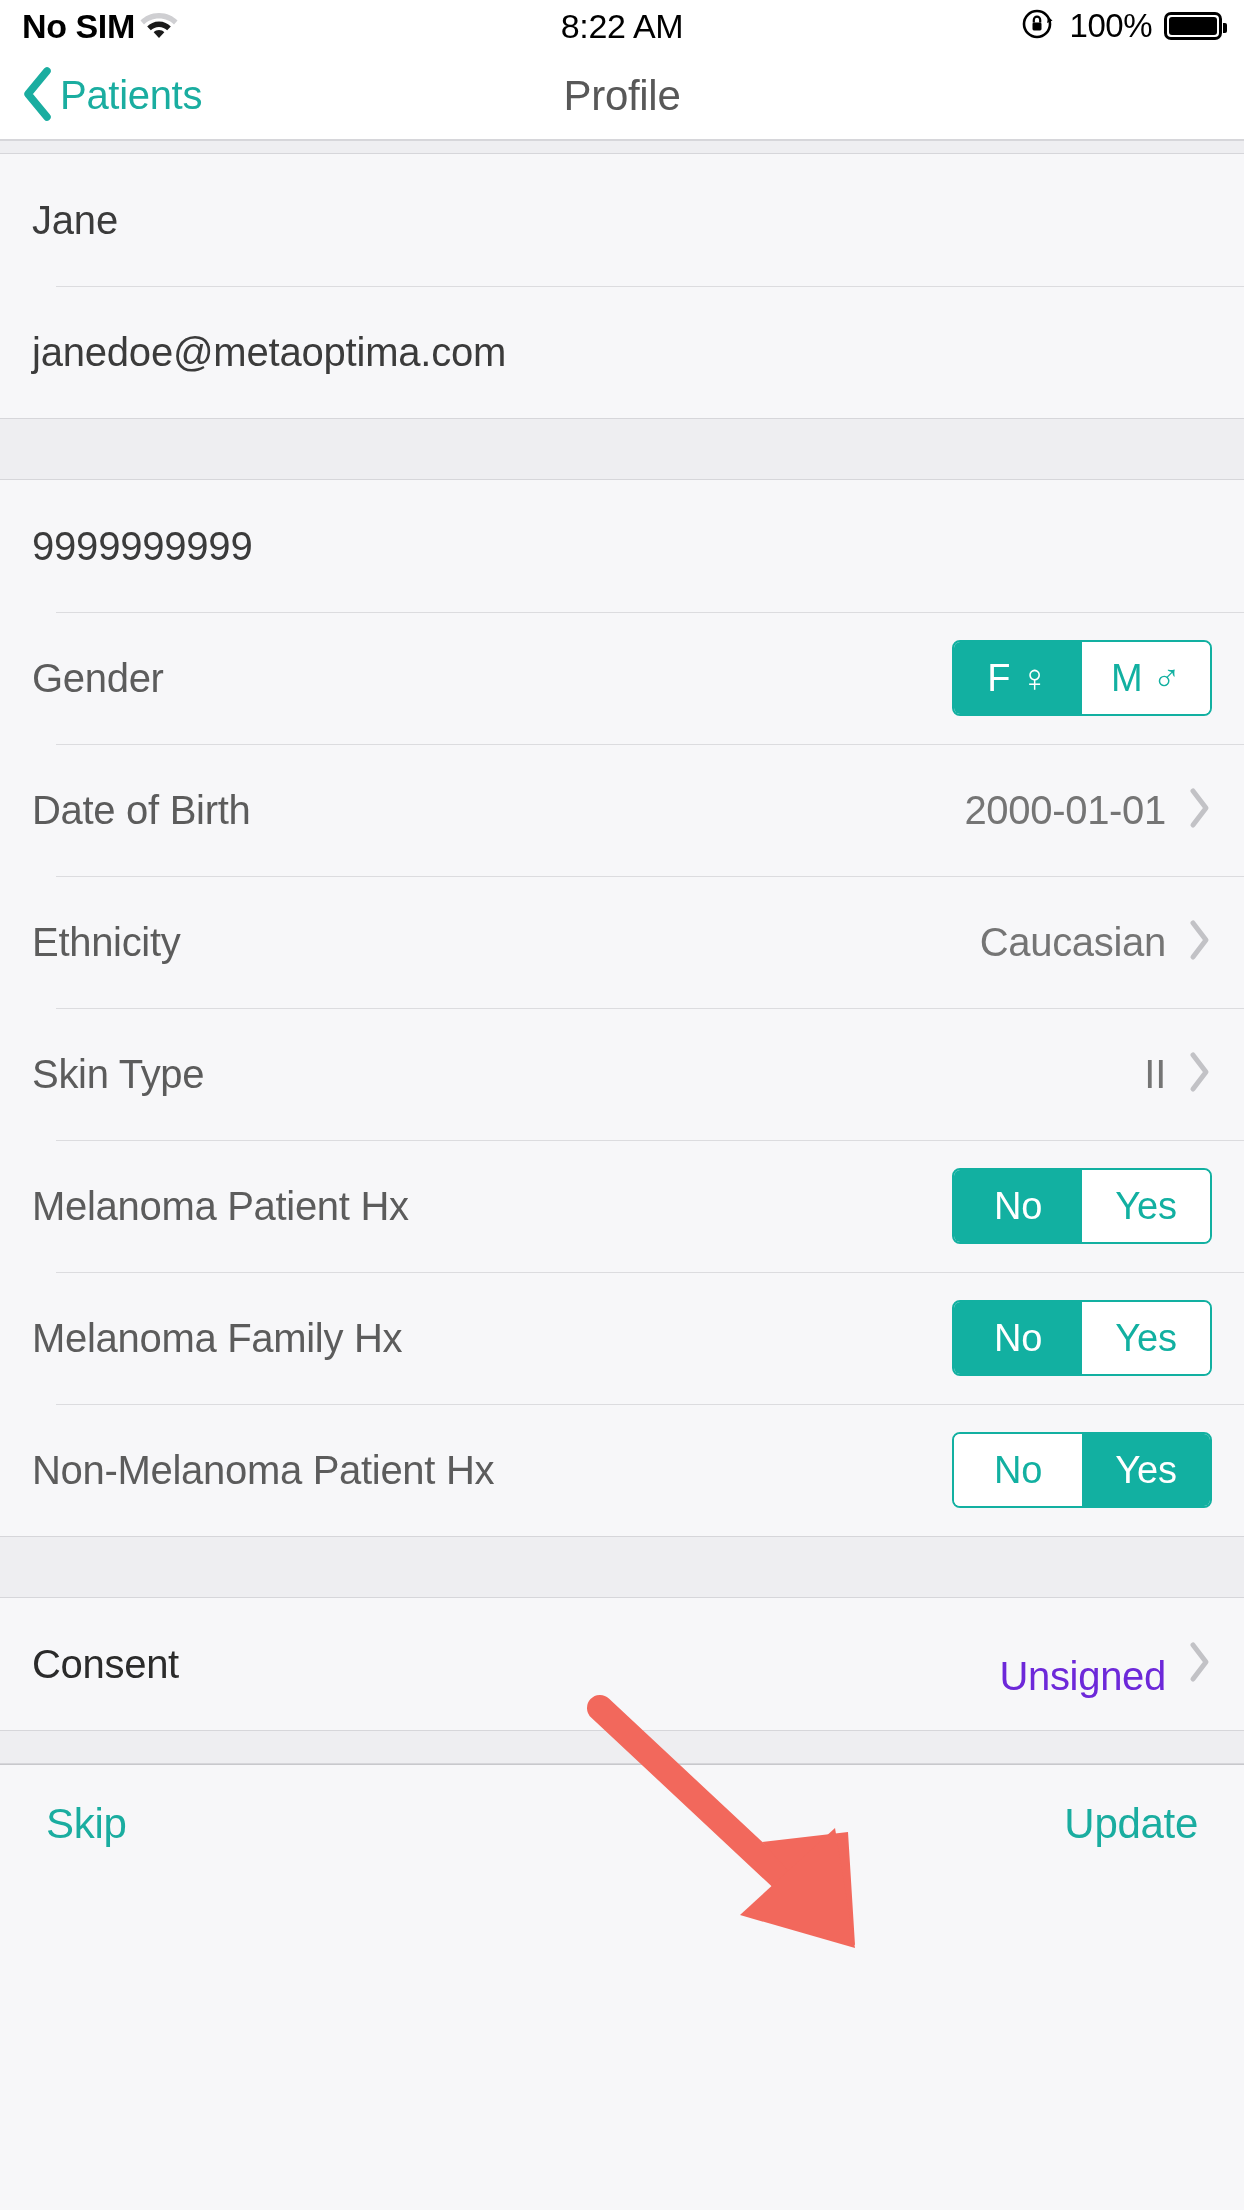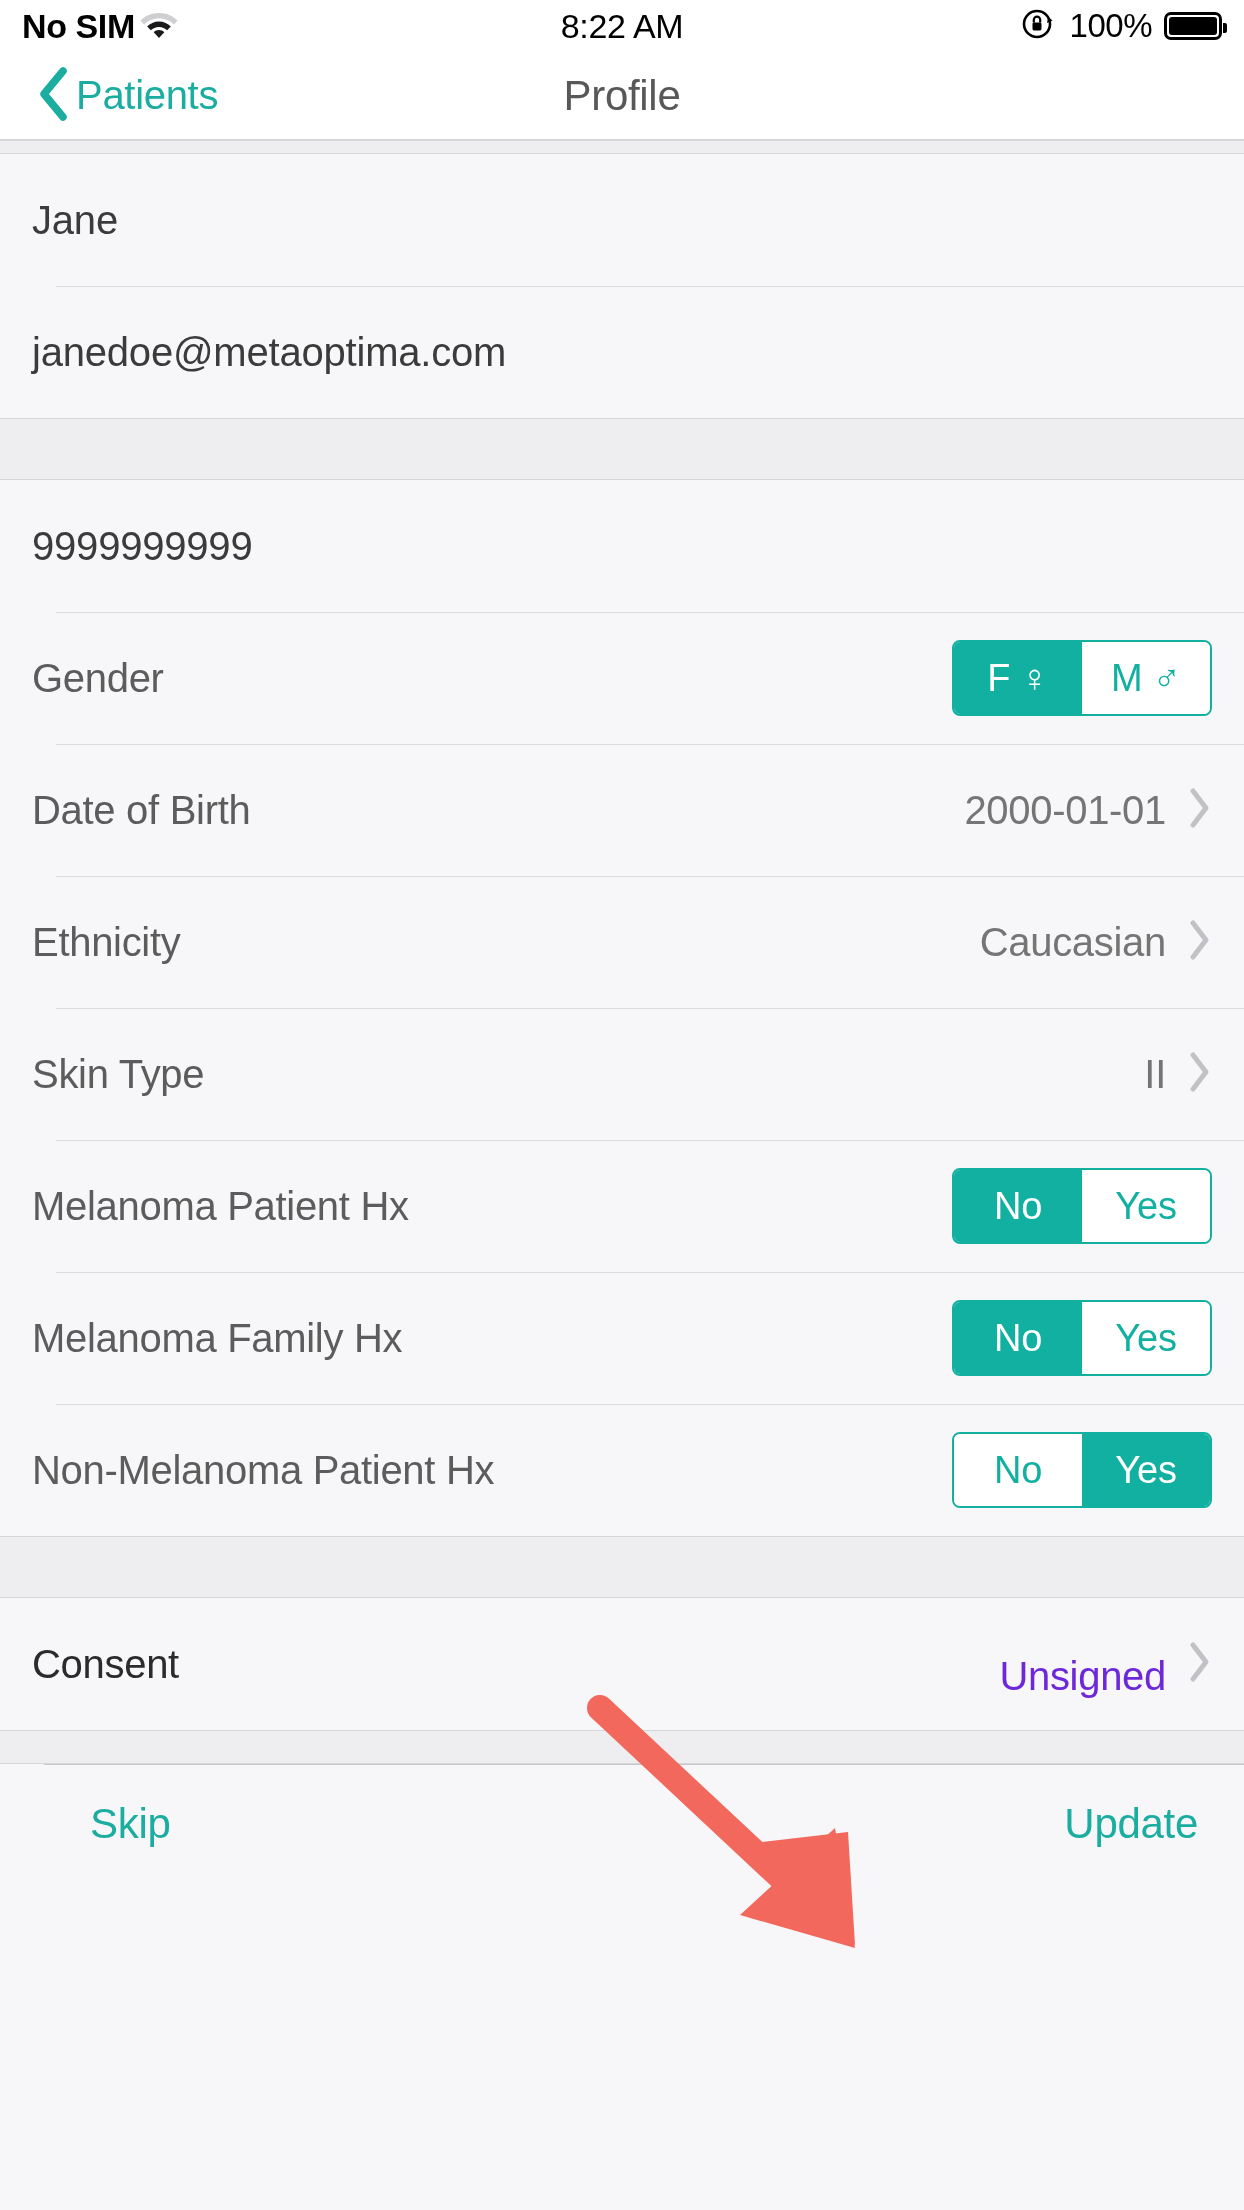--- a/index.html
+++ b/index.html
@@ -69,21 +69,21 @@
   
   .navbar {
     position:relative;
     height:88px;
     background:#ffffff;
     border-bottom:1px solid #d6d6da;
     display:flex; align-items:center;
   }
   .back-btn {
     display:flex; align-items:center; gap:6px;
-    padding-left:36px;
+    padding-left:20px;
     cursor:pointer;
     position:relative; z-index:2;
   }
   .back-chevron { display:block; }
   .back-label {
     font-size:40px; color:#1aada0;
     letter-spacing:-0.3px;
   }
   .nav-title {
     position:absolute; left:0; right:0;
@@ -164,21 +164,20 @@
   .seg-sym { font-size:38px; line-height:1; }
 
   
   .toolbar {
     display:flex; align-items:center;
     justify-content:space-between;
     height:118px;
     padding:0 46px;
     background:#f7f7f9;
     border-top:1px solid #c8c8cc;
-    margin-left:44px;
   }
   .tb-btn {
     font-size:42px; color:#1aada0;
     letter-spacing:-0.3px;
     cursor:pointer;
   }
 
   
   .arrow-layer {
     position:absolute; left:0; top:0;

